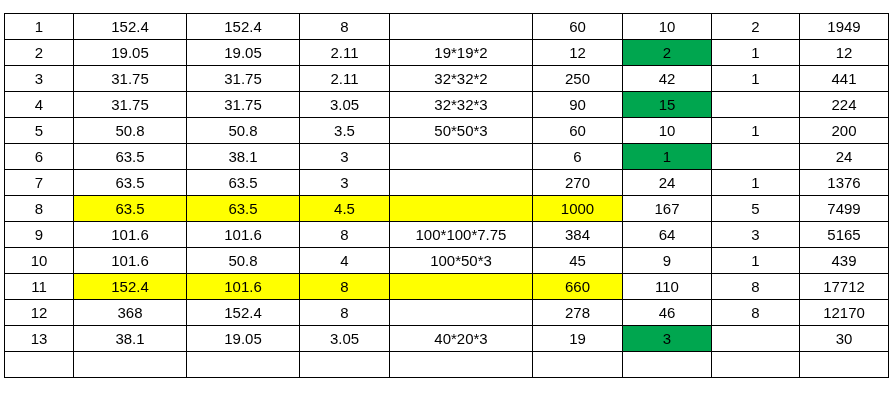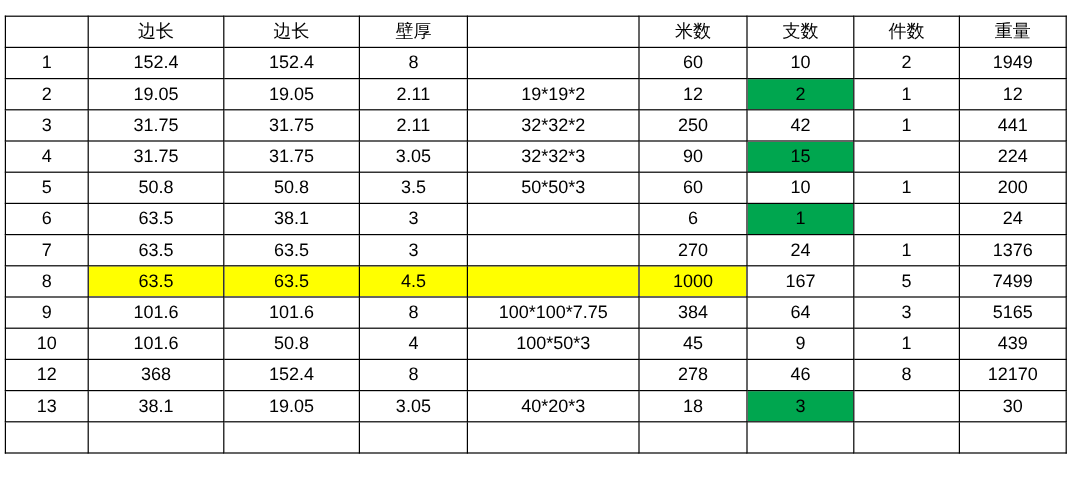--- a/index.html
+++ b/index.html
@@ -63,31 +63,20 @@
         <col class="c2">
         <col class="c3">
         <col class="c4">
       <col class="c5">
         <col class="c6">
         <col class="c7">
         <col class="c8">
     </colgroup>
     <tbody>
         <tr>
-          <td class="hdr"></td>
-          <td class="hdr">边长</td>
-          <td class="hdr">边长</td>
-          <td class="hdr">壁厚</td>
-          <td class="hdr"></td>
-          <td class="hdr">米数</td>
-          <td class="hdr">支数</td>
-          <td class="hdr">件数</td>
-          <td class="hdr">重量</td>
-        </tr>
-        <tr>
           <td>1</td>
           <td>152.4</td>
           <td>152.4</td>
           <td>8</td>
           <td class="blank"></td>
           <td>60</td>
           <td>10</td>
           <td>2</td>
           <td>1949</td>
         </tr>
@@ -184,37 +173,48 @@
           <td>101.6</td>
           <td>50.8</td>
           <td>4</td>
           <td>100*50*3</td>
           <td>45</td>
           <td>9</td>
           <td>1</td>
           <td>439</td>
         </tr>
         <tr>
+          <td>11</td>
+          <td class="yellow">152.4</td>
+          <td class="yellow">101.6</td>
+          <td class="yellow">8</td>
+          <td class="yellow blank"></td>
+          <td class="yellow">660</td>
+          <td>110</td>
+          <td>8</td>
+          <td>17712</td>
+        </tr>
+        <tr>
           <td>12</td>
           <td>368</td>
           <td>152.4</td>
           <td>8</td>
           <td class="blank"></td>
           <td>278</td>
           <td>46</td>
           <td>8</td>
           <td>12170</td>
         </tr>
         <tr>
           <td>13</td>
           <td>38.1</td>
           <td>19.05</td>
           <td>3.05</td>
           <td>40*20*3</td>
-          <td>18</td>
+          <td>19</td>
           <td class="green">3</td>
           <td class="blank"></td>
           <td>30</td>
         </tr>
         <tr>
           <td class="blank"></td>
           <td class="blank"></td>
           <td class="blank"></td>
           <td class="blank"></td>
           <td class="blank"></td>

